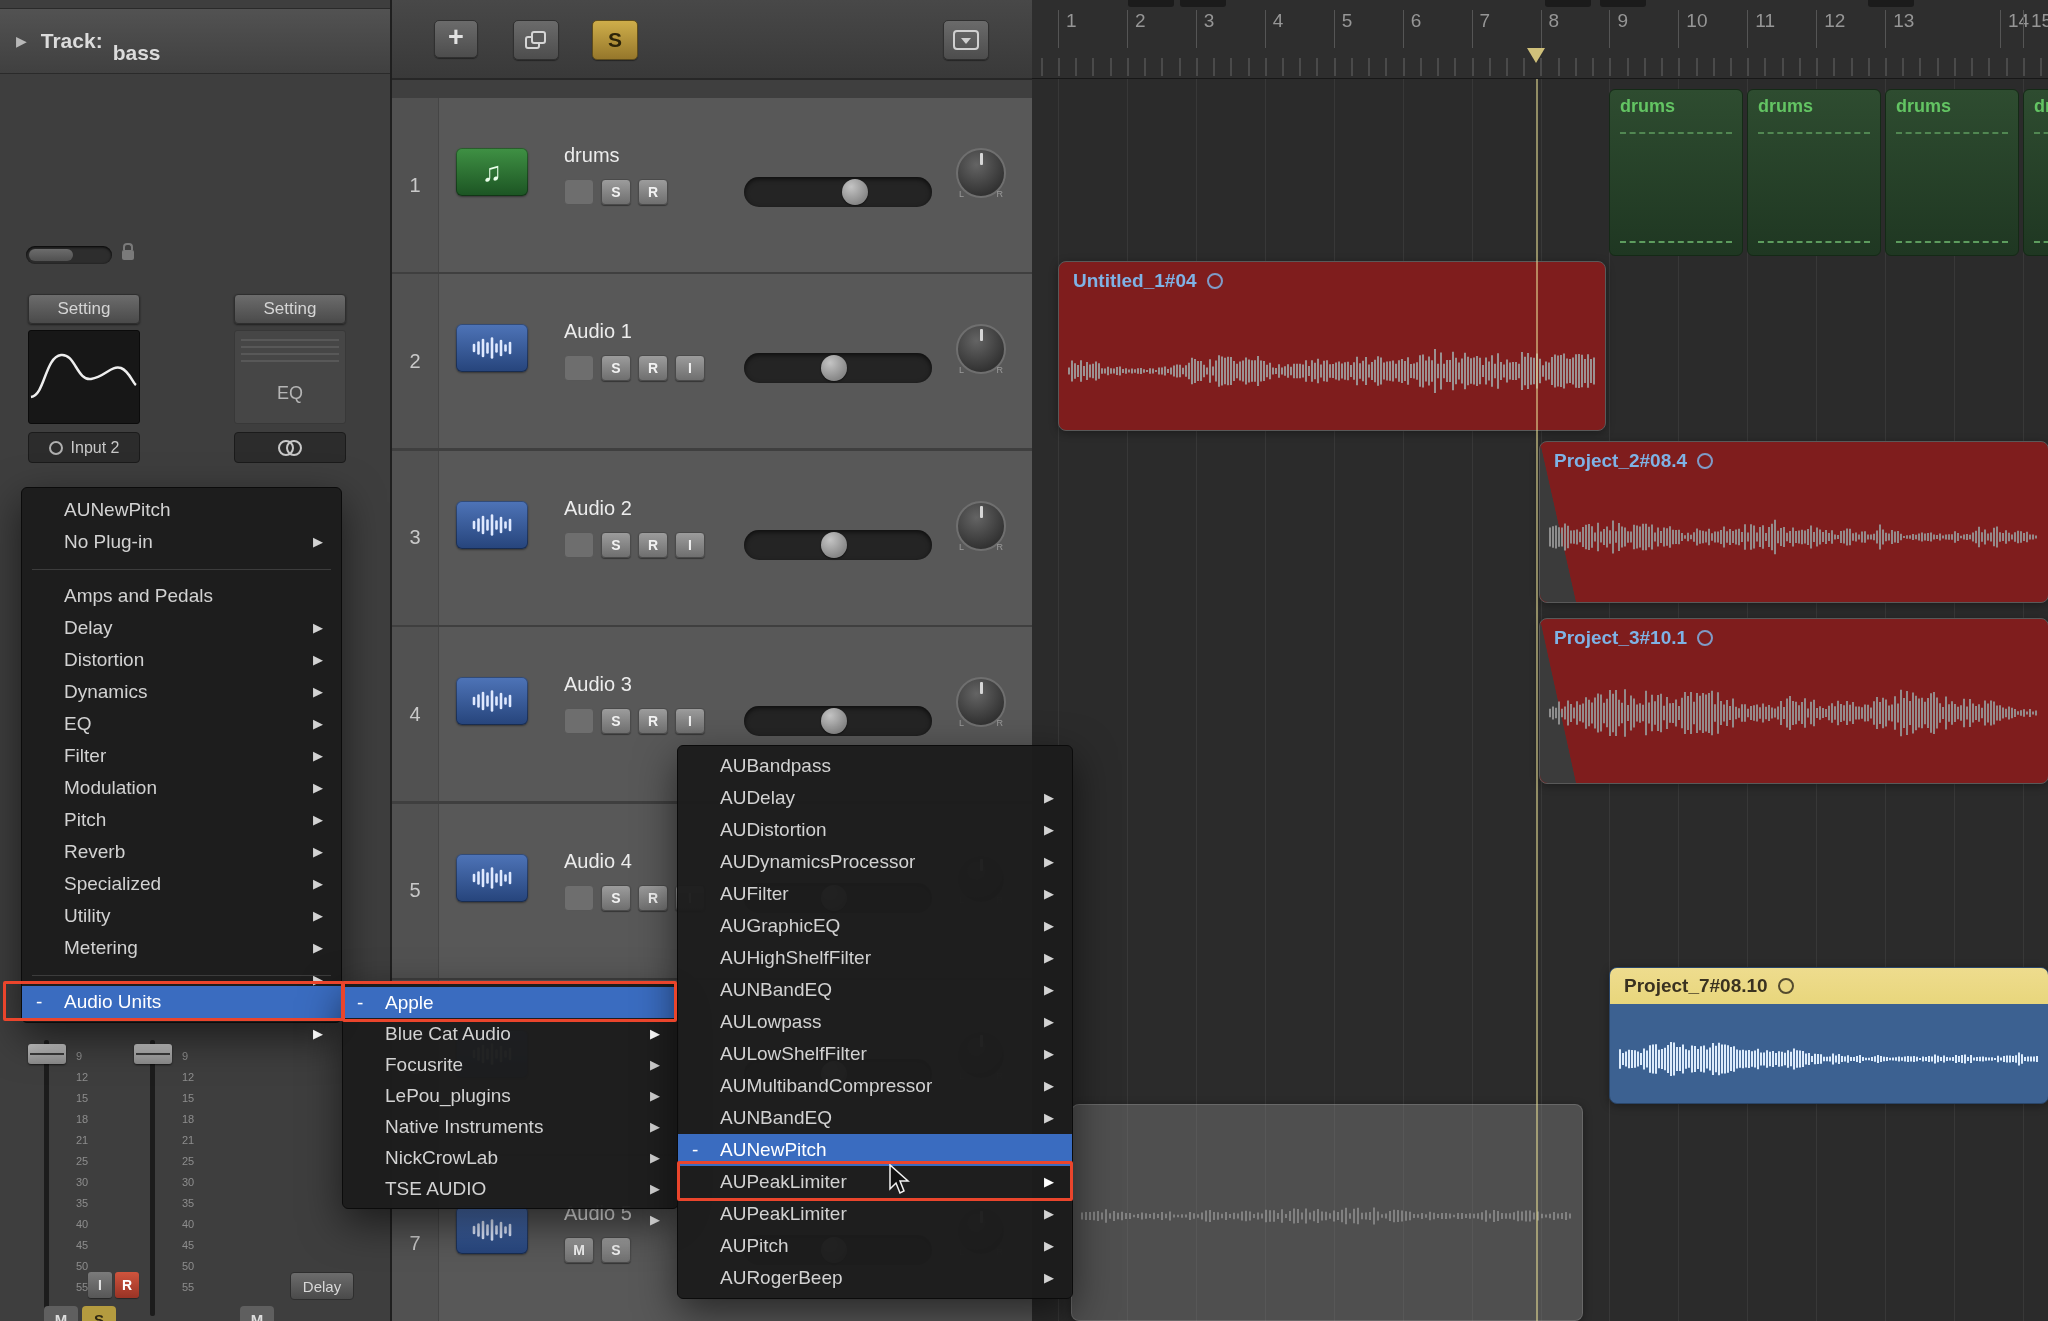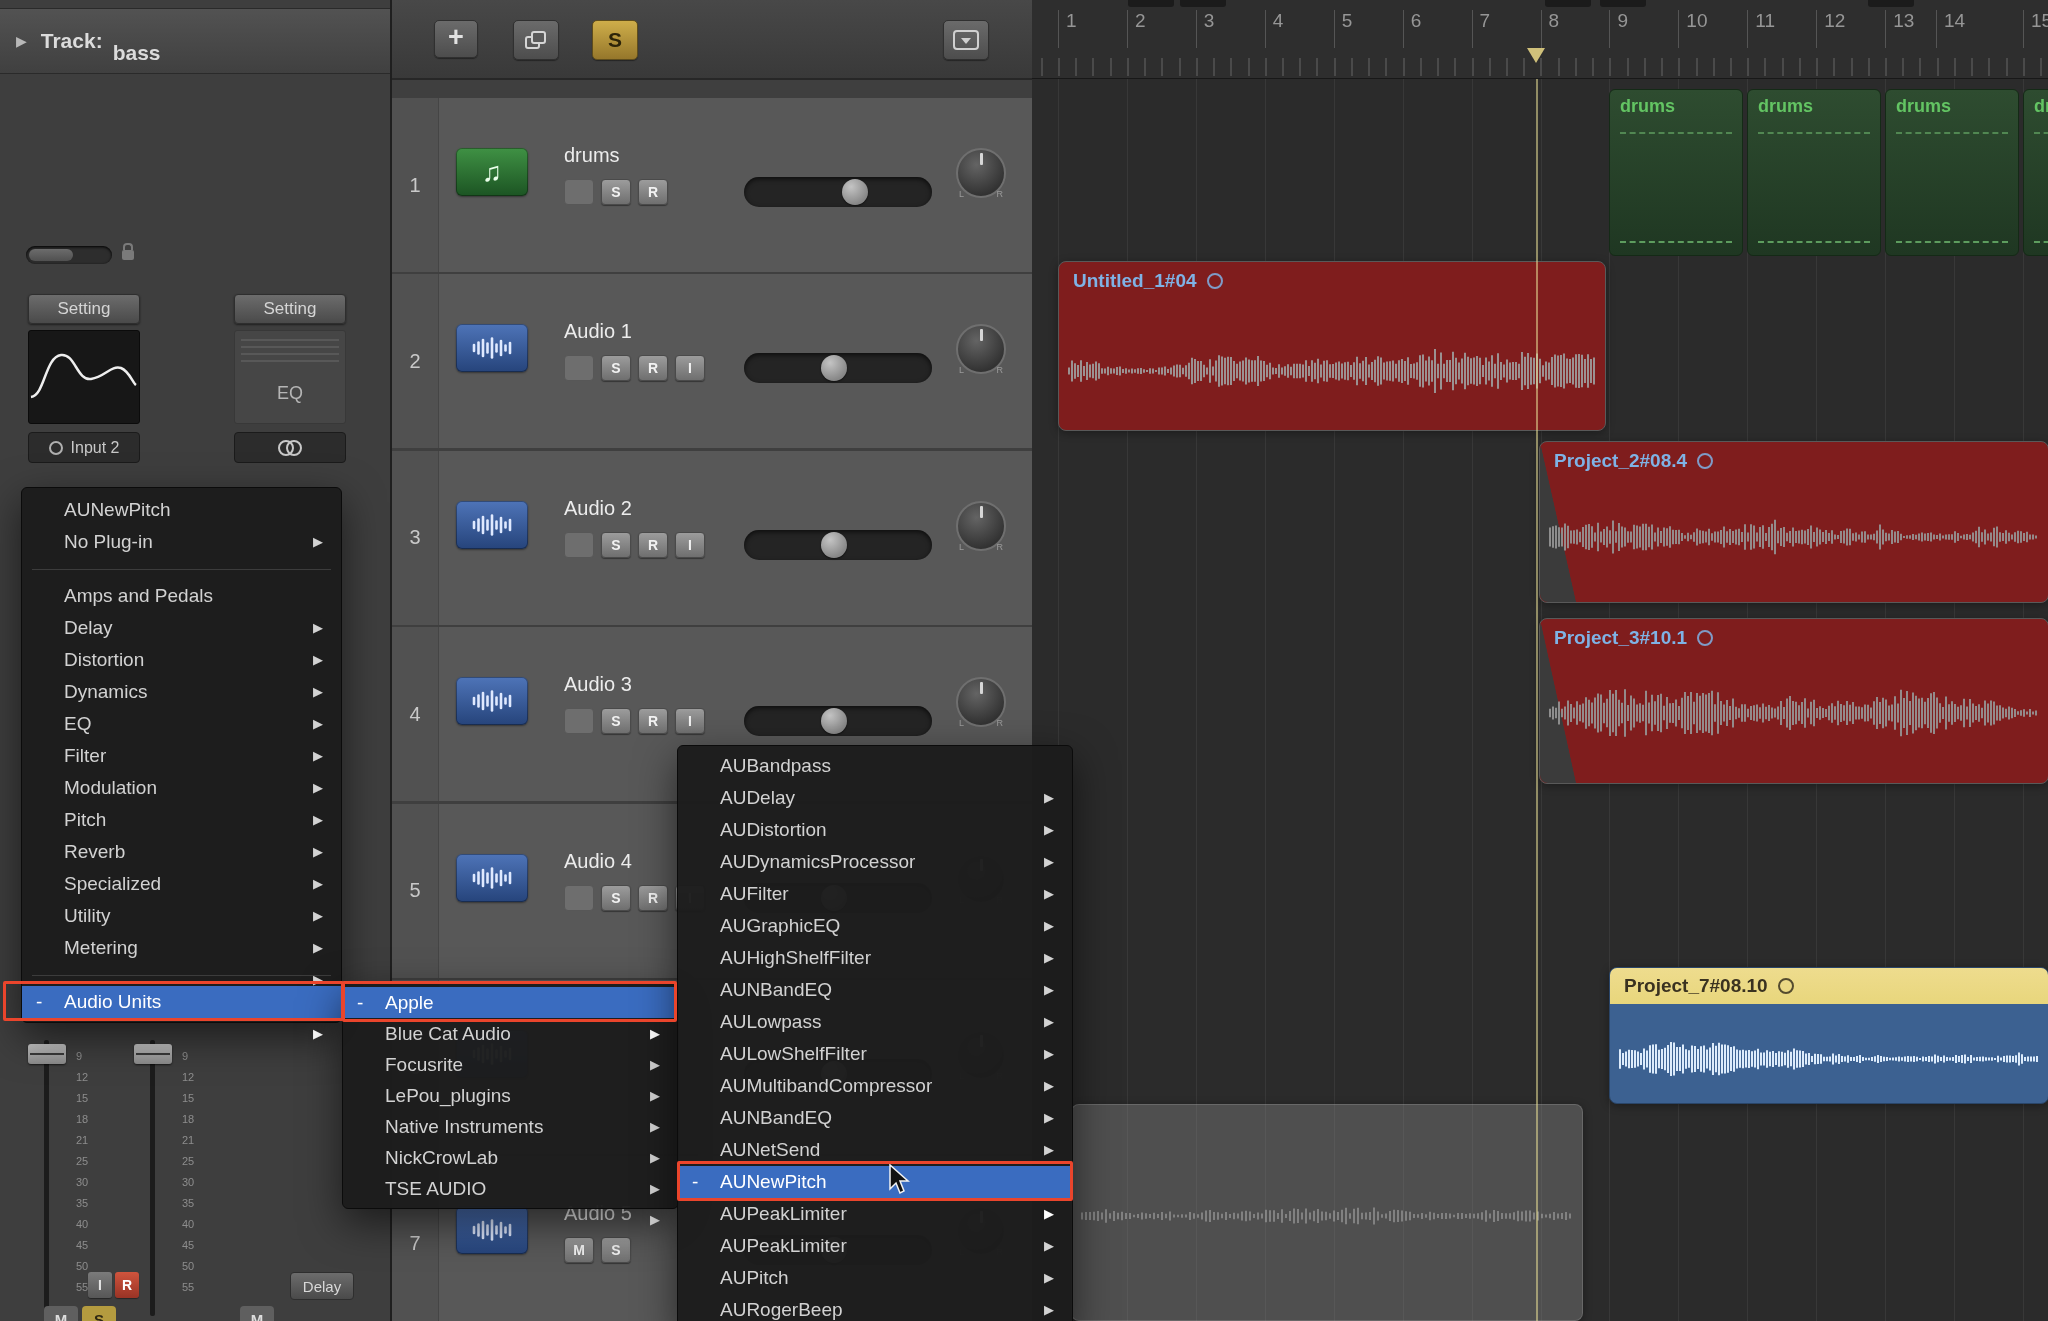--- a/index.html
+++ b/index.html
@@ -452,21 +452,21 @@
       <div class="rbar" style="left: 232.79px;">4</div>
       <div class="rbar" style="left: 301.72px;">5</div>
       <div class="rbar" style="left: 370.65px;">6</div>
       <div class="rbar" style="left: 439.58px;">7</div>
       <div class="rbar" style="left: 508.51px;">8</div>
       <div class="rbar" style="left: 577.44px;">9</div>
       <div class="rbar" style="left: 646.37px;">10</div>
       <div class="rbar" style="left: 715.3px;">11</div>
       <div class="rbar" style="left: 784.23px;">12</div>
       <div class="rbar" style="left: 853.16px;">13</div>
-      <div class="rbar" style="left: 904px;">14</div>
+      <div class="rbar" style="left: 968px;">14</div>
       <div class="rbar" style="left: 991.02px;">15</div>
     </div>
 
   <div class="arrange" id="arrange">
     <div id="grid">
         <div class="gline" style="left: 26px;"></div>
         <div class="gline" style="left: 94.93px;"></div>
         <div class="gline" style="left: 163.86px;"></div>
         <div class="gline" style="left: 232.79px;"></div>
         <div class="gline" style="left: 301.72px;"></div>
@@ -580,21 +580,20 @@
       <div class="mitem"><div class="mlabel">AUDistortion</div><div class="marrow">▶</div></div>
       <div class="mitem"><div class="mlabel">AUDynamicsProcessor</div><div class="marrow">▶</div></div>
       <div class="mitem"><div class="mlabel">AUFilter</div><div class="marrow">▶</div></div>
       <div class="mitem"><div class="mlabel">AUGraphicEQ</div><div class="marrow">▶</div></div>
       <div class="mitem"><div class="mlabel">AUHighShelfFilter</div><div class="marrow">▶</div></div>
       <div class="mitem"><div class="mlabel">AUNBandEQ</div><div class="marrow">▶</div></div>
       <div class="mitem"><div class="mlabel">AULowpass</div><div class="marrow">▶</div></div>
       <div class="mitem"><div class="mlabel">AULowShelfFilter</div><div class="marrow">▶</div></div>
       <div class="mitem"><div class="mlabel">AUMultibandCompressor</div><div class="marrow">▶</div></div>
       <div class="mitem"><div class="mlabel">AUNBandEQ</div><div class="marrow">▶</div></div>
-      <div class="mitem"><div class="mlabel">AUNetSend</div><div class="marrow">▶</div></div>
       <div class="mitem sel"><div class="mdash">-</div><div class="mlabel">AUNewPitch</div><div class="marrow">▶</div></div>
       <div class="mitem"><div class="mlabel">AUPeakLimiter</div><div class="marrow">▶</div></div>
       <div class="mitem"><div class="mlabel">AUPeakLimiter</div><div class="marrow">▶</div></div>
       <div class="mitem"><div class="mlabel">AUPitch</div><div class="marrow">▶</div></div>
       <div class="mitem"><div class="mlabel">AURogerBeep</div></div>
     </div>
 
   <div class="redbox" id="rb1"></div>
   <div class="redbox" id="rb2"></div>
   <div class="redbox" id="rb3"></div>

